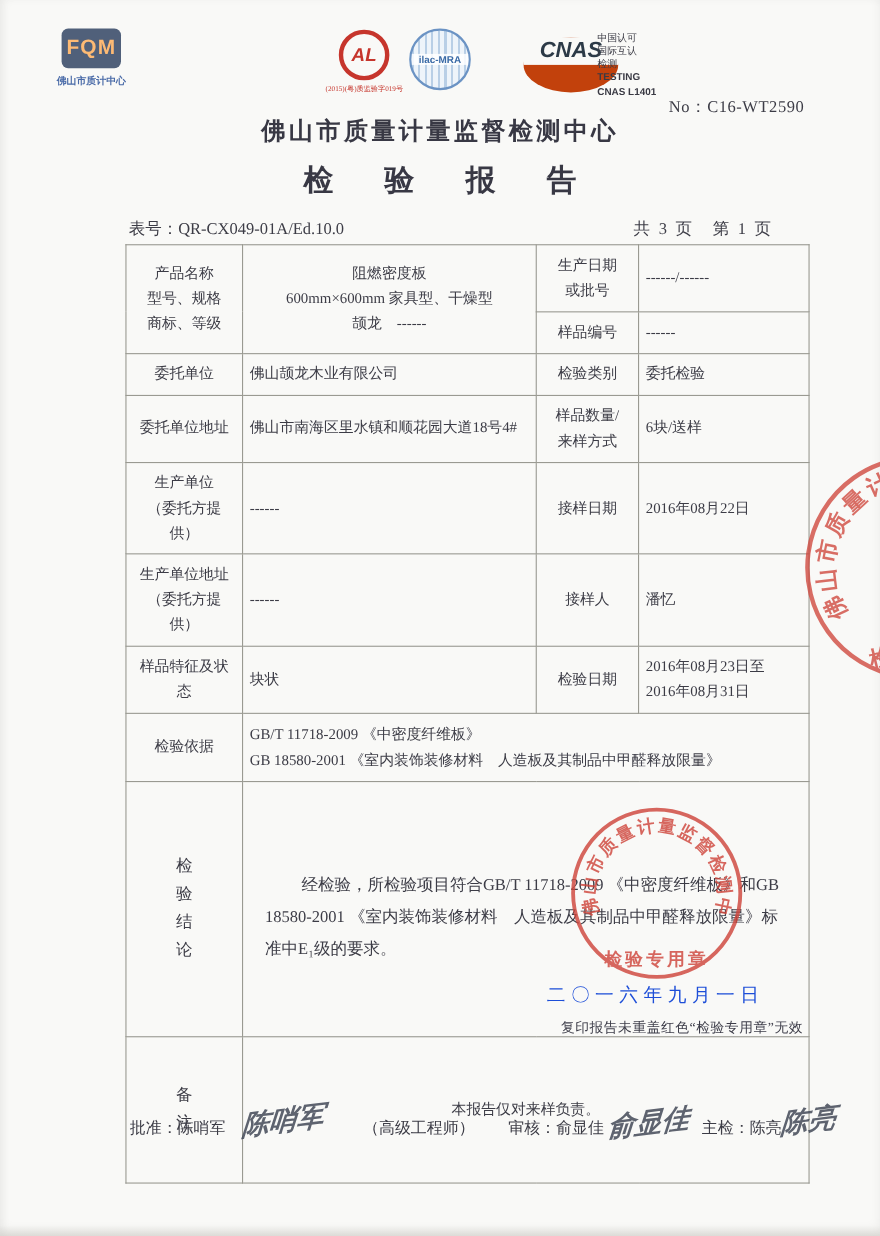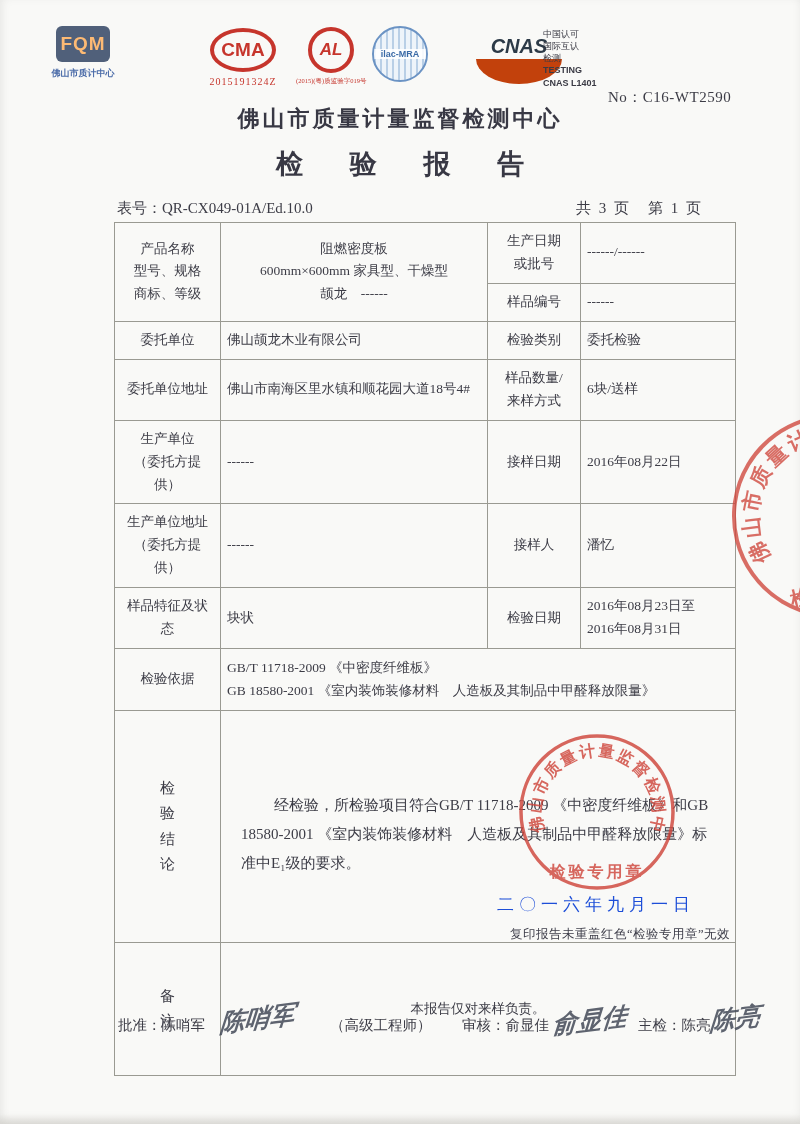--- a/index.html
+++ b/index.html
@@ -81,24 +81,20 @@
 </head>
 <body>
 
 <div class="page">
 
   <div class="fqm">
     <div class="fqm-rect">FQM</div>
     <div class="fqm-cap">佛山市质计中心</div>
   </div>
 
-  <div class="cma">
-    <div class="cma-oval">CMA</div>
-    <div class="cma-cap">2015191324Z</div>
-  </div>
 
   <div class="al">
     <div class="al-circle">AL</div>
     <div class="al-cap">(2015)(粤)质监验字019号</div>
   </div>
 
   <div class="ilac">
     <div class="ilac-band">ilac-MRA</div>
   </div>
 

